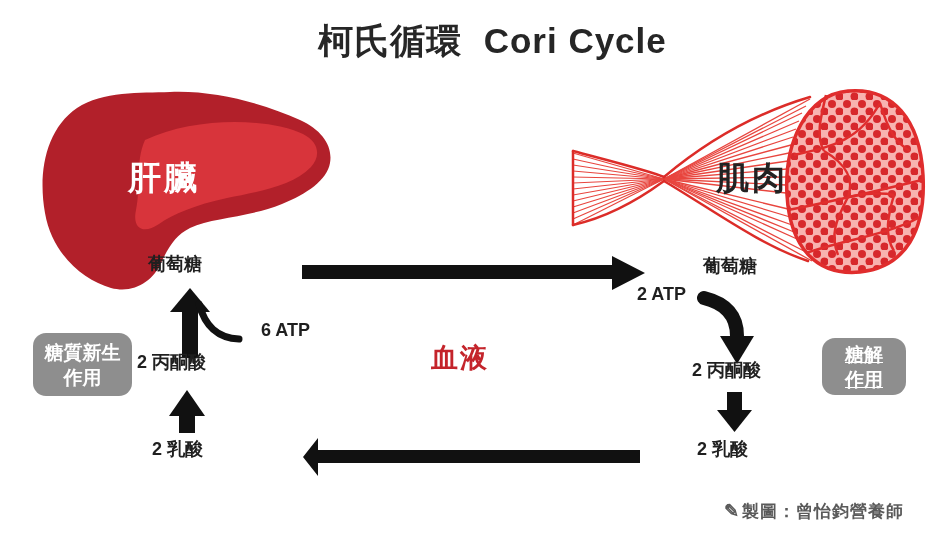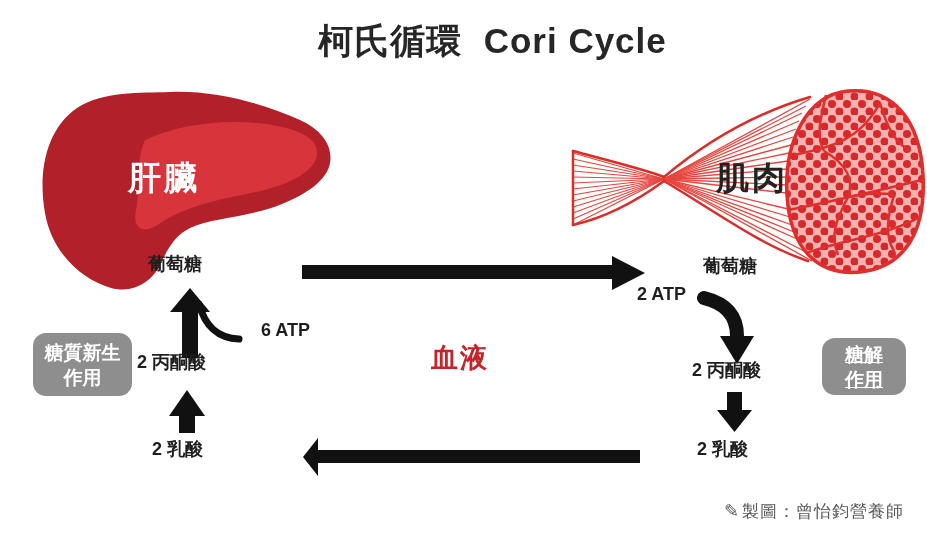--- a/index.html
+++ b/index.html
@@ -21,21 +21,21 @@
   .pathway-label{font-size:18px;text-align:right;}
   #blood-label{left:431px;top:344px;font-size:27px;color:#c4242b;letter-spacing:2px;}
   .process-box{
     position:absolute;background:#8e8e8e;border-radius:13px;color:#ffffff;
     font-weight:bold;font-size:19px;text-align:center;line-height:25px;
     display:flex;flex-direction:column;justify-content:center;
   }
   #gluconeogenesis-box{left:33px;top:333px;width:99px;height:63px;}
   #glycolysis-box{left:822px;top:338px;width:84px;height:57px;text-decoration:underline;}
   #credit{
-    position:absolute;right:23px;top:500px;font-size:17px;font-weight:normal;
+    position:absolute;right:23px;top:500px;font-size:17px;font-weight:bold;
     color:#5a5a5a;letter-spacing:1px;
   }
   #credit .pen{font-size:18px;margin-right:2px;}
   svg{position:absolute;display:block;}
 </style>
 </head>
 <body>
 
 <div id="canvas">
 

